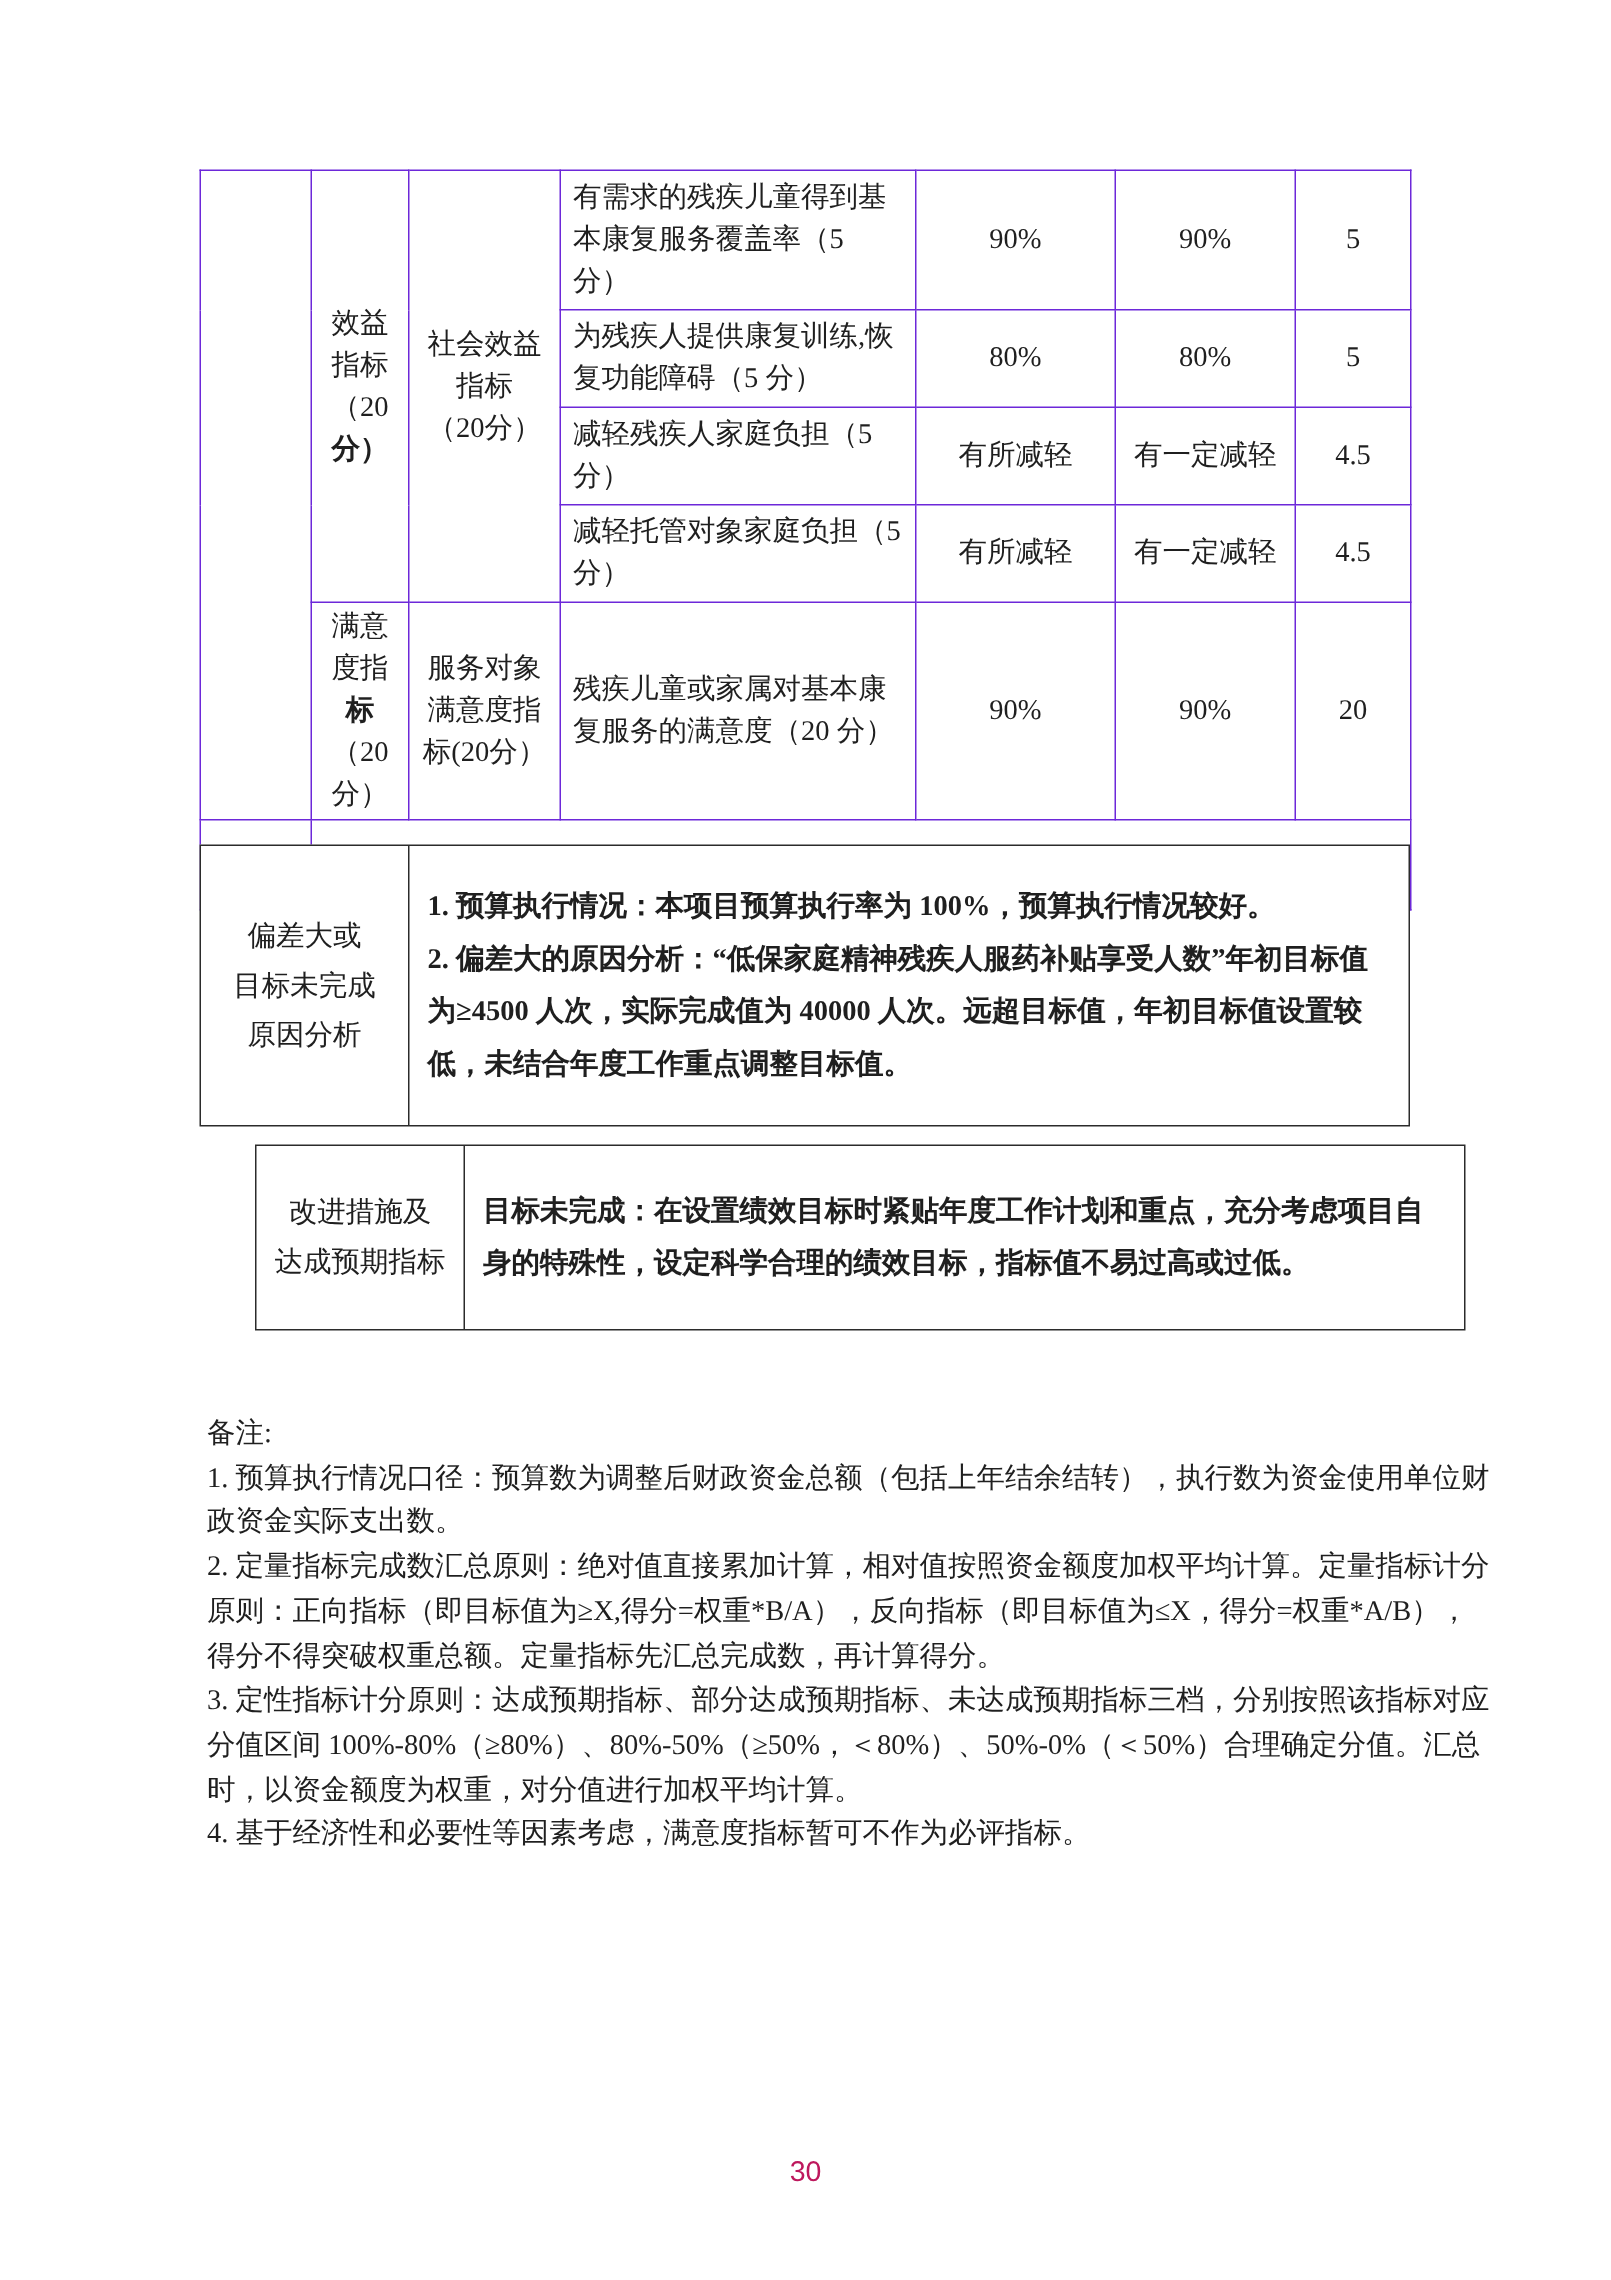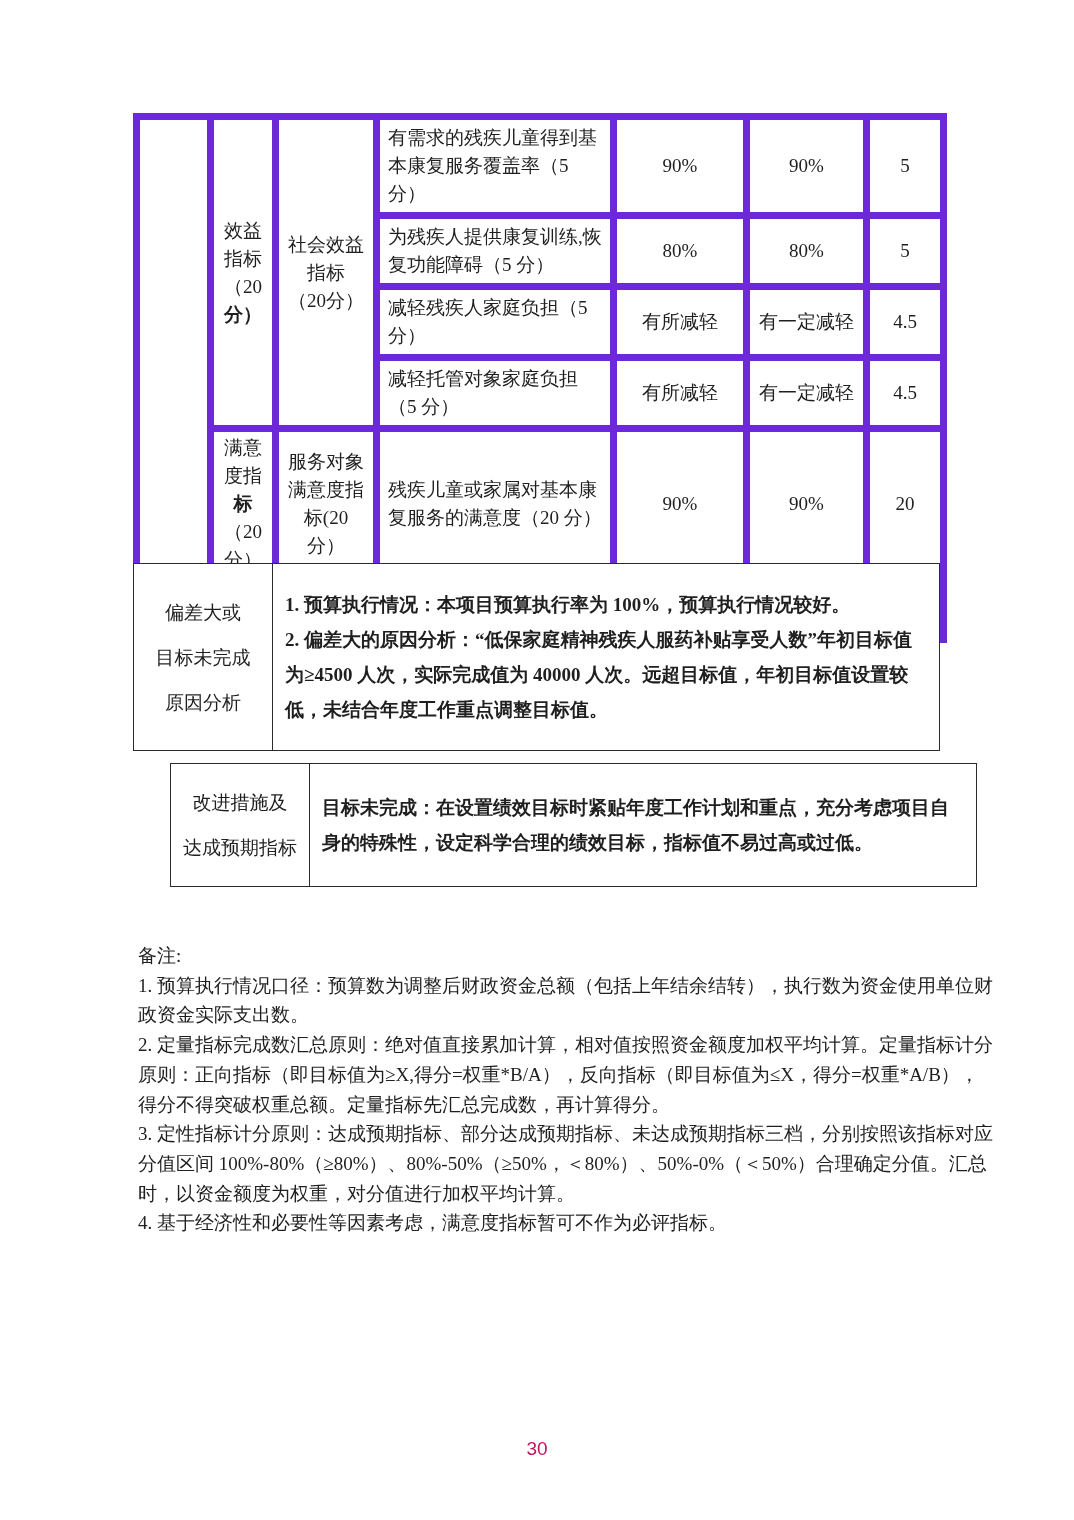--- a/index.html
+++ b/index.html
@@ -17,21 +17,21 @@
   
   .main-table {
     position: absolute;
     left: 133px;
     top: 113px;
     width: 807px;
     border-collapse: collapse;
     table-layout: fixed;
   }
   .main-table td {
-    border: 7px solid #6d28d9;
+    border: 1px solid #6d28d9;
     font-size: 19px;
     line-height: 28px;
     text-align: center;
     vertical-align: middle;
     padding: 2px 6px;
   }
   .main-table td.indicator-cell {
     text-align: left;
     padding: 4px 8px;
   }
@@ -51,21 +51,20 @@
     width: 139px;
     border-right: 1px solid #2b2b2b;
     display: flex;
     flex-direction: column;
     justify-content: center;
     align-items: center;
     font-size: 19px;
     line-height: 33px;
     text-align: center;
     padding: 4px;
-    gap: 12px;
   }
   .framed-section .section-content {
     flex: 1;
     display: flex;
     flex-direction: column;
     justify-content: center;
     font-size: 19px;
     line-height: 35px;
     padding: 8px 12px 8px 12px;
     text-align: left;

